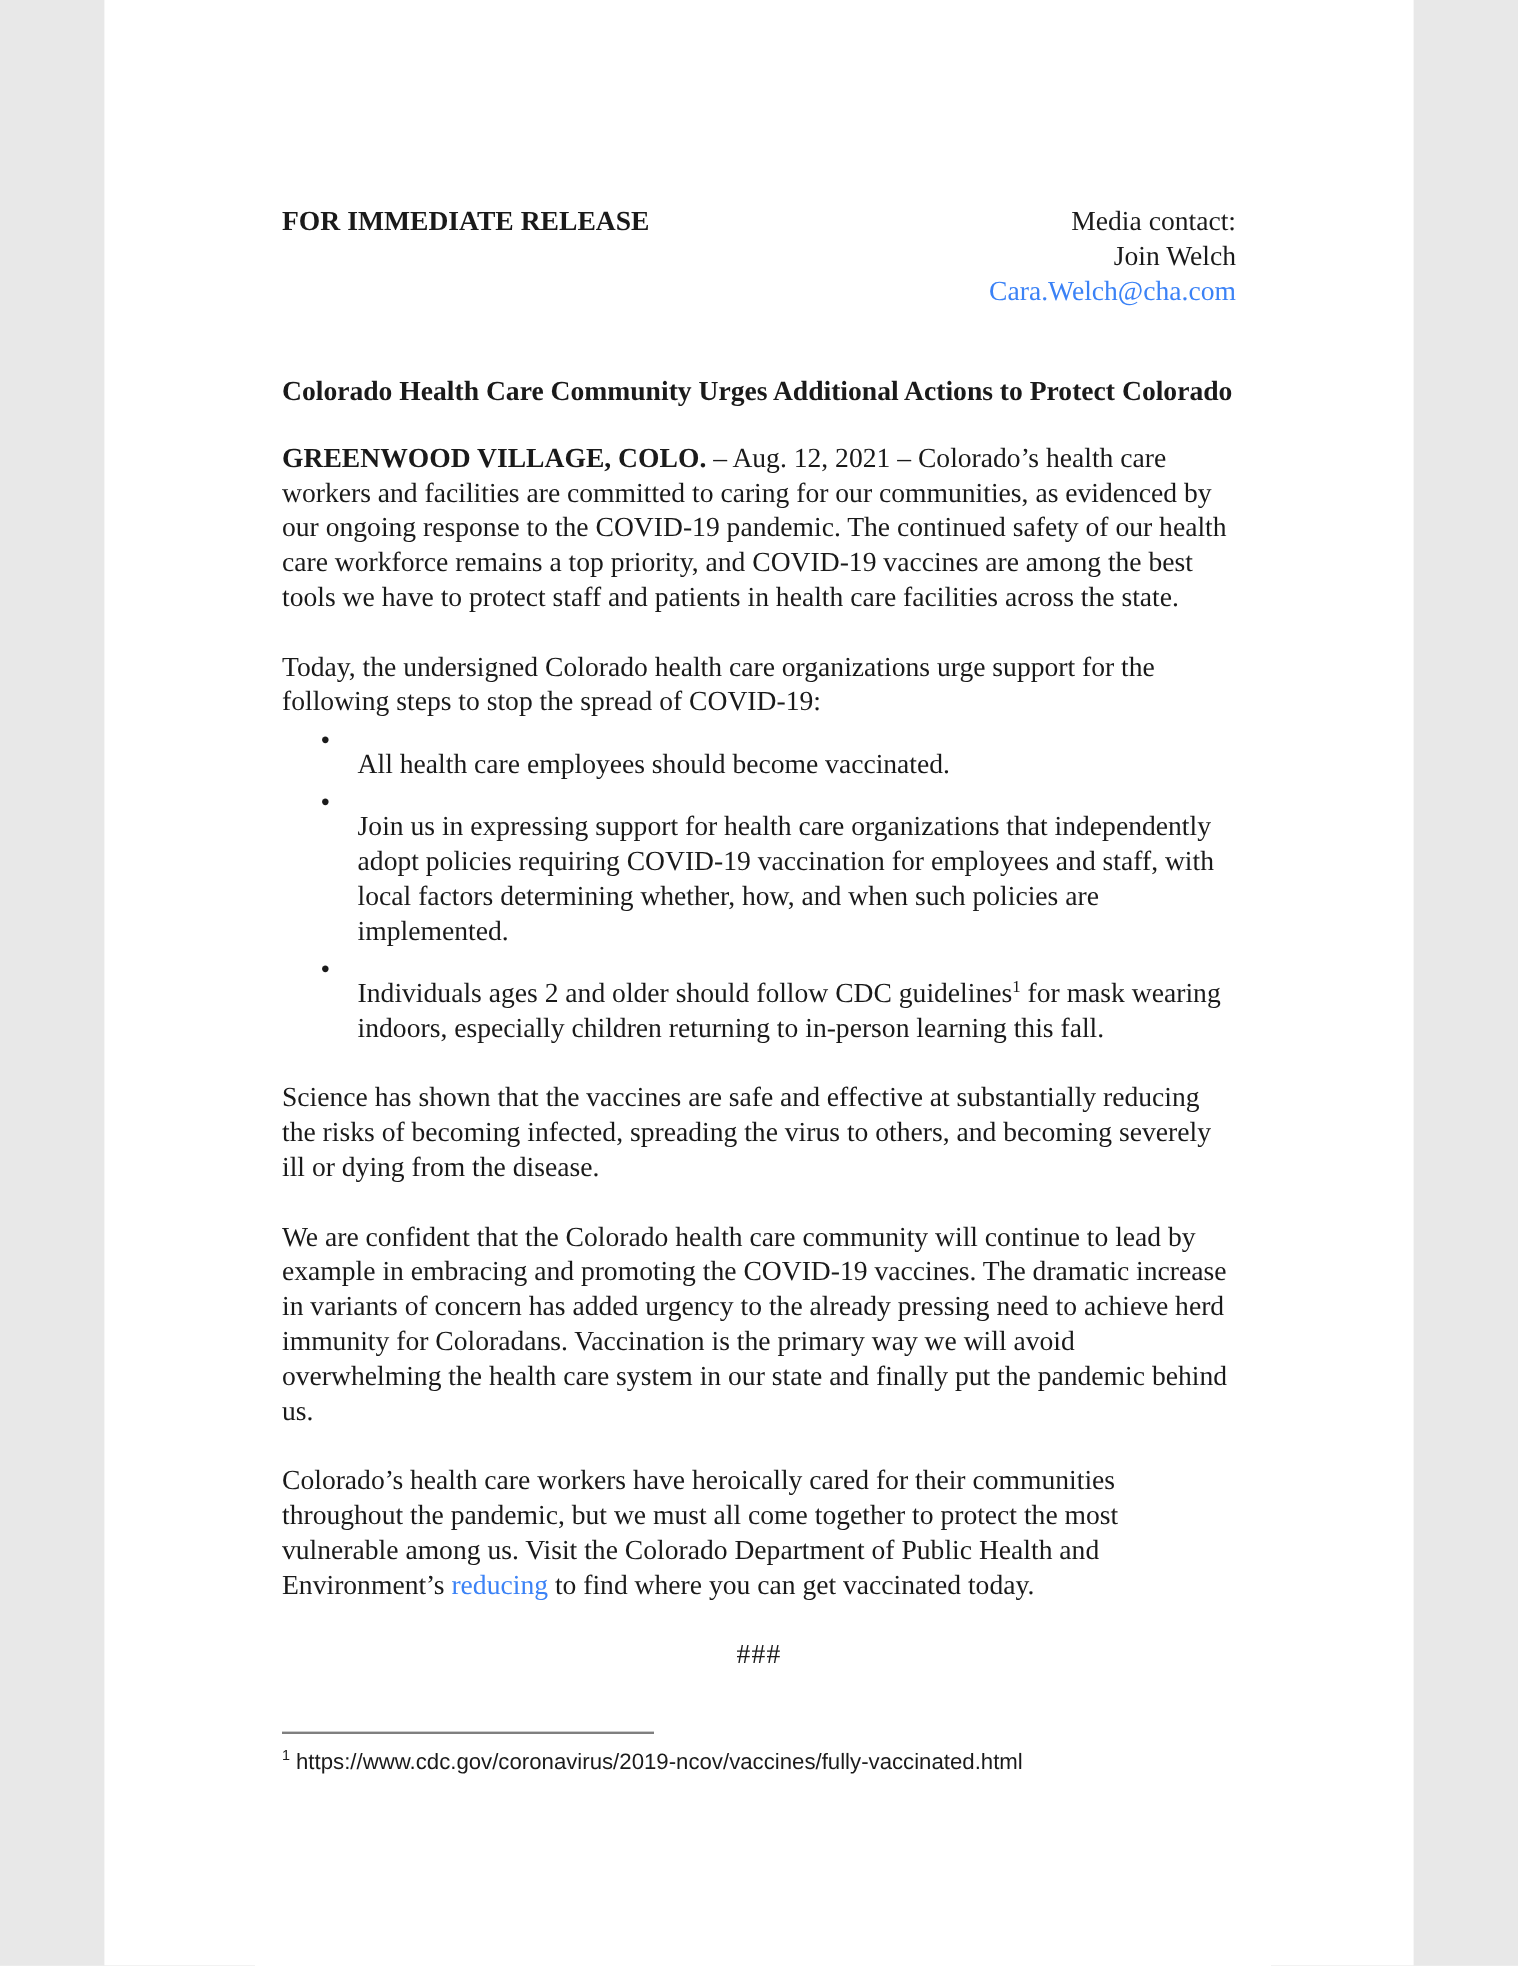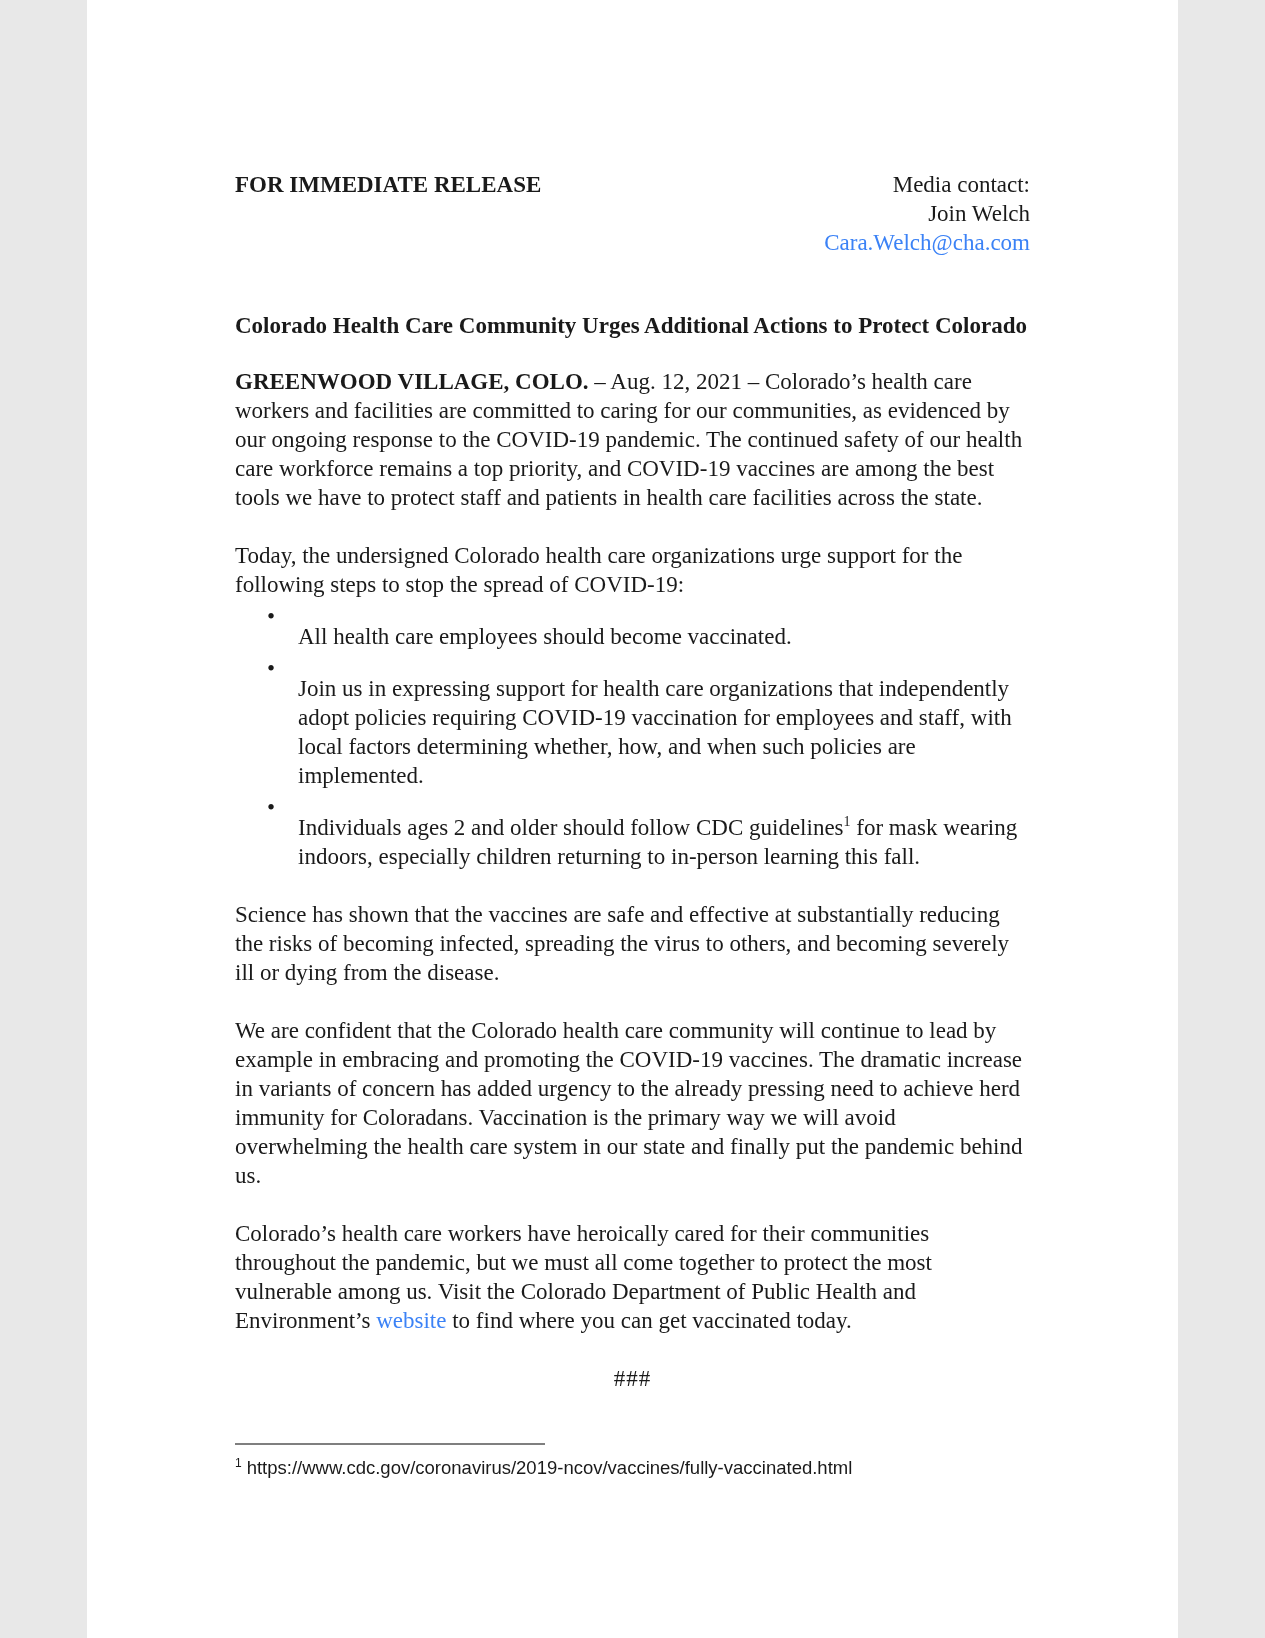--- a/index.html
+++ b/index.html
@@ -78,21 +78,21 @@
       <span class="bullet-marker">•</span>
       <span class="bullet-text"><span>Individuals ages 2 and older should follow CDC guidelines</span><sup class="fn-ref">1</sup><span> for mask wearing indoors, especially children returning to in-person learning this fall.</span></span>
     </div>
   </div>
 
   <p class="para">Science has shown that the vaccines are safe and effective at substantially reducing the risks of becoming infected, spreading the virus to others, and becoming severely ill or dying from the disease.</p>
 
 
   <p class="para">We are confident that the Colorado health care community will continue to lead by example in embracing and promoting the COVID-19 vaccines. The dramatic increase in variants of concern has added urgency to the already pressing need to achieve herd immunity for Coloradans. Vaccination is the primary way we will avoid overwhelming the health care system in our state and finally put the pandemic behind us.</p>
 
-  <p class="para"><span>Colorado’s health care workers have heroically cared for their communities throughout the pandemic, but we must all come together to protect the most vulnerable among us. Visit the Colorado Department of Public Health and Environment’s </span><a class="doc-link">website</a><span> to find where you can get vaccinated today.</span></p>
+  <p class="para"><span>Colorado’s health care workers have heroically cared for their communities throughout the pandemic, but we must all come together to protect the most vulnerable among us. Visit the Colorado Department of Public Health and Environment’s </span><a class="doc-link">reducing</a><span> to find where you can get vaccinated today.</span></p>
 
   <div class="end-mark">###</div>
 
   <div class="footnote">
     <div class="fn-rule"></div>
     <div class="fn-text"><sup>1</sup><span class="fn-url">https://www.cdc.gov/coronavirus/2019-ncov/vaccines/fully-vaccinated.html</span></div>
   </div>
 
 </div>
 

